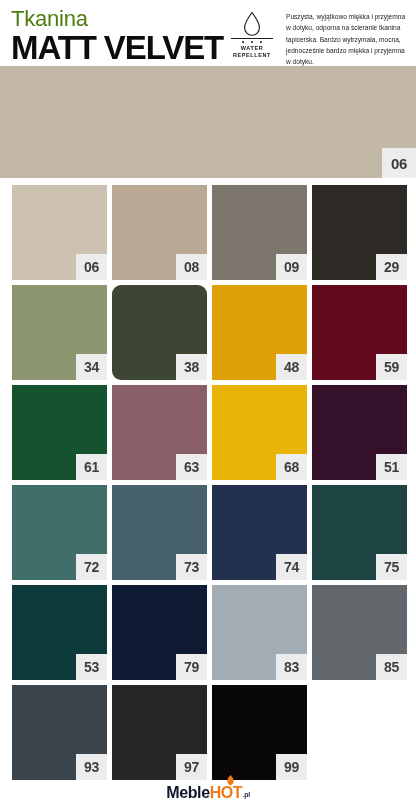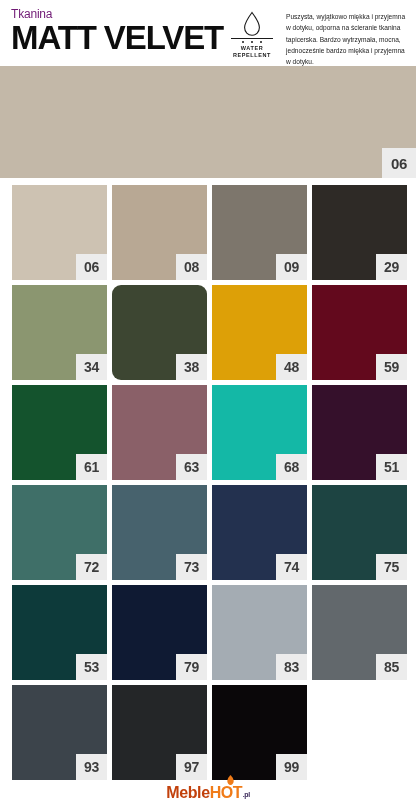--- a/index.html
+++ b/index.html
@@ -20,23 +20,23 @@
     padding: 6px 8px 0 11px;
     height: 66px;
   }
 
   .title-block {
     flex: 0 0 auto;
     padding-top: 2px;
   }
 
   .title-small {
-    font-size: 12px;
+    font-size: 22px;
     font-weight: 400;
-    color: #701a75;
+    color: #4d7c0f;
     line-height: 1.0;
     letter-spacing: -0.2px;
   }
 
   .title-big {
     font-size: 33px;
     font-weight: 700;
     color: #0d0d0d;
     line-height: 1.02;
     letter-spacing: -1.1px;
@@ -174,21 +174,21 @@
 
   .logo {
     display: flex;
     align-items: baseline;
     position: relative;
     font-weight: 700;
     font-size: 16px;
     letter-spacing: -0.4px;
   }
 
-  .logo-meble { color: #c2410c; }
+  .logo-meble { color: #0f172a; }
   .logo-hot  { color: #f07b18; position: relative; }
   .logo-pl {
     color: #3b2a5a;
     font-size: 7px;
     font-weight: 700;
     margin-left: 0.5px;
     position: relative;
     top: -1px;
   }
 
@@ -258,21 +258,21 @@
     </div>
     <div class="swatch" style="background: rgb(99, 9, 29);">
       <div class="swatch-badge">59</div>
     </div>
     <div class="swatch" style="background: #14532d;">
       <div class="swatch-badge">61</div>
     </div>
     <div class="swatch" style="background: rgb(138, 96, 104);">
       <div class="swatch-badge">63</div>
     </div>
-    <div class="swatch" style="background: #14b8a6; padding-left: 36px;">
+    <div class="swatch" style="background: #eab308; padding-left: 36px;">
       <div class="swatch-badge">68</div>
     </div>
     <div class="swatch" style="background: rgb(53, 16, 43);">
       <div class="swatch-badge">51</div>
     </div>
     <div class="swatch" style="background: rgb(63, 111, 104);">
       <div class="swatch-badge">72</div>
     </div>
     <div class="swatch" style="background: rgb(71, 98, 109);">
       <div class="swatch-badge">73</div>

